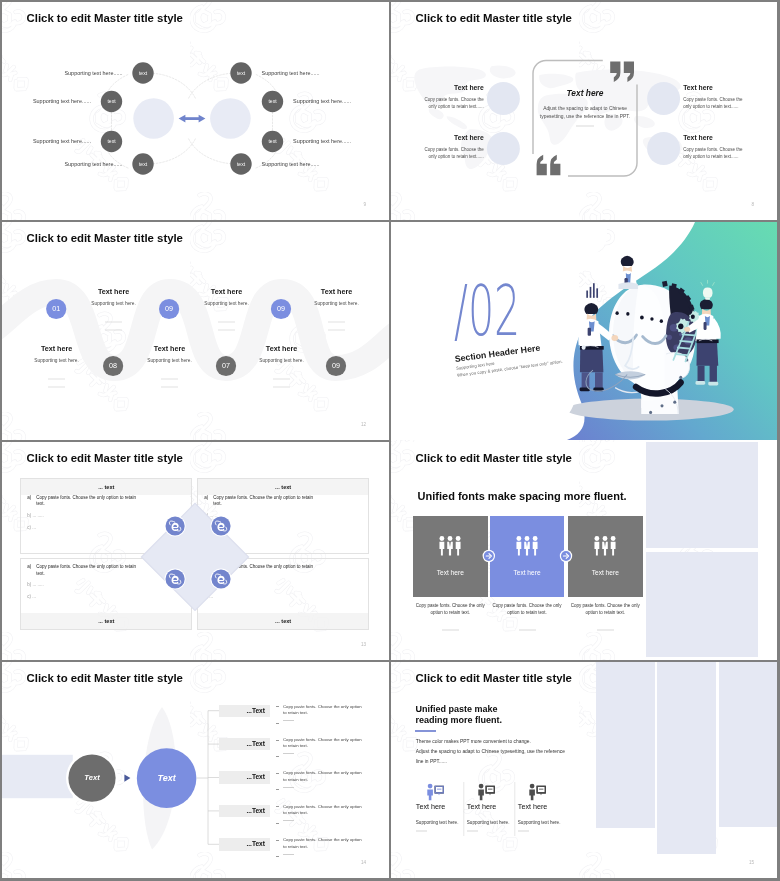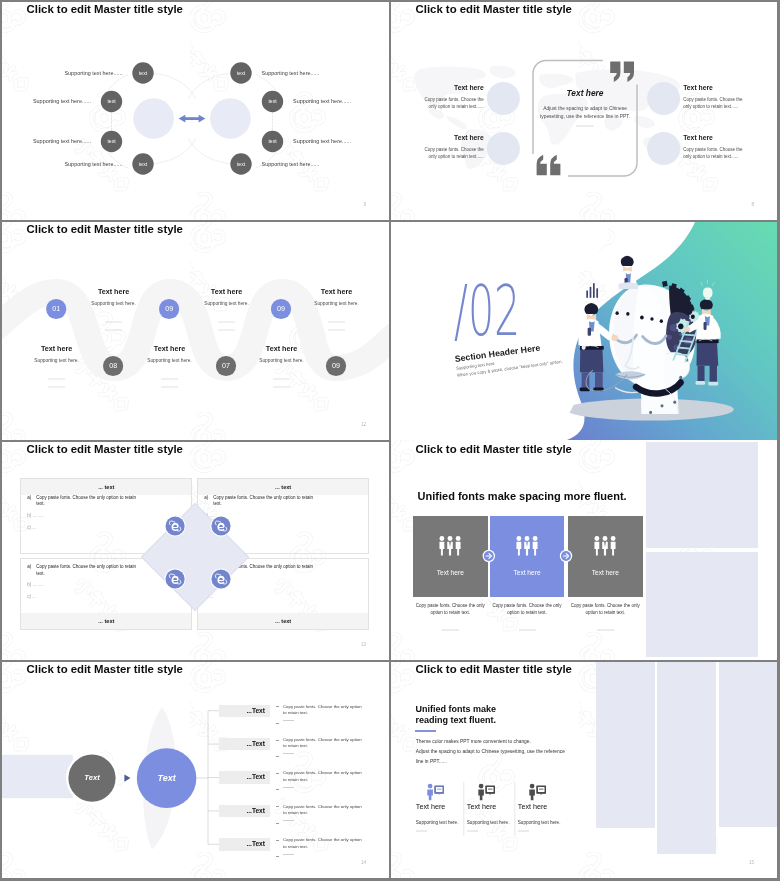--- a/index.html
+++ b/index.html
@@ -11,31 +11,31 @@
   .s2{left:391px;top:2px;width:386px;height:218px;}
   .s3{left:2px;top:222px;width:387px;height:218px;}
   .s4{left:391px;top:222px;width:386px;height:247px;}
   .s5{left:2px;top:442px;width:387px;height:218px;}
   .s6{left:391px;top:442px;width:386px;height:218px;}
   .s7{left:2px;top:662px;width:387px;height:216px;}
   .s8{left:391px;top:662px;width:386px;height:216px;}
   .wm{position:absolute;left:0;top:0;width:100%;height:100%;pointer-events:none;z-index:0;}
   .slide > *:not(.wm){position:absolute;z-index:2;}
   .ttl{position:absolute;font-weight:bold;color:#0d0d0d;white-space:nowrap;
-       font-size:11.4px;left:24.6px;top:1px;letter-spacing:-0.02px;text-align:center;}
+       font-size:11.4px;left:24.6px;top:10px;letter-spacing:-0.02px;text-align:center;}
   .pg{position:absolute;right:23px;bottom:13px;font-size:4.6px;color:#b8b8b8;}
   .abs{position:absolute;}
   
   .s2h{font-size:6.8px;font-weight:bold;color:#1a1a1a;white-space:nowrap;line-height:8px;}
   .s2b{font-size:4.5px;color:#4a4a4a;line-height:6.9px;}
   .s2qh{left:162px;top:86px;width:64px;text-align:center;font-size:8.4px;font-weight:bold;
         font-style:italic;color:#1a1a1a;line-height:11px;}
   .s2qb{left:148px;top:103px;width:92px;text-align:center;font-size:4.9px;color:#4a4a4a;line-height:8.4px;}
   
-  .s3num{width:20.2px;text-align:center;font-size:7.2px;color:#fff;line-height:11.2px;}
+  .s3num{width:20.2px;font-size:7.2px;color:#fff;line-height:11.2px;margin-left:6px;}
   .s3h{width:80px;text-align:center;font-size:7.2px;font-weight:bold;color:#1a1a1a;line-height:9px;}
   .s3b{width:80px;text-align:center;font-size:4.8px;color:#4a4a4a;line-height:7px;}
   
   .s4num{left:62.8px;top:54px;font-size:70px;line-height:70px;font-weight:200;color:#7487cf;
          font-family:"DejaVu Sans",sans-serif;transform:scaleX(0.589);transform-origin:0 0;}
   .s4rot{left:63px;top:131px;transform:rotate(-7.6deg);transform-origin:0 0;}
   .s4h{font-size:8.8px;font-weight:bold;color:#1a1a1a;white-space:nowrap;line-height:12px;}
   .s4s{font-size:4.3px;color:#6a6a6a;white-space:nowrap;line-height:7.4px;}
   
   .s5p{border:0.8px solid #e2e2e2;background:transparent;box-sizing:border-box;}
@@ -726,22 +726,22 @@
 </div>
 
 <div class="slide s8">
   <div class="abs" style="left:204.9px;top:0;width:59.2px;height:166.2px;background:#e5e8f3"></div>
   <div class="abs" style="left:266.4px;top:0;width:58.5px;height:191.5px;background:#e5e8f3"></div>
   <div class="abs" style="left:327.5px;top:0;width:60.2px;height:165.4px;background:#e5e8f3"></div>
   <svg class="wm">
         <rect width="100%" height="100%" fill="url(#wm-pat)"></rect>
       </svg>
   <div class="ttl">Click to edit Master title style</div>
-  <div class="abs s8sub" style="top:41.6px">Unified fonts make</div>
-  <div class="abs s8sub" style="top:53.1px">reading text fluent.</div>
+  <div class="abs s8sub" style="top:41.6px">Unified paste make</div>
+  <div class="abs s8sub" style="top:53.1px">reading more fluent.</div>
   <div class="abs" style="left:23.8px;top:68px;width:21.2px;height:1.5px;background:#8594d8"></div>
   <div class="abs s8body" style="top:76px">Theme color makes PPT more convenient to change.</div>
   <div class="abs s8body" style="top:86px">Adjust the spacing to adapt to Chinese typesetting, use the reference</div>
   <div class="abs s8body" style="top:96px">line in PPT......</div>
 
   <svg class="abs" style="left:0;top:0" width="386" height="216">
     <g transform="translate(35.9,121.7)" fill="#7b8ee0">
           <use href="#pmsg"></use>
         </g>
     <g transform="translate(86.9,121.7)" fill="#4d4d4d">

